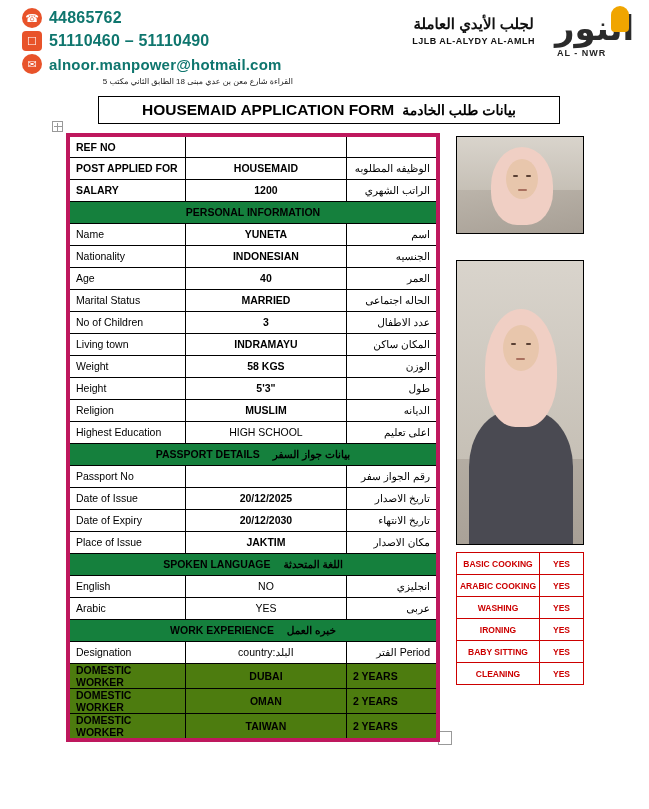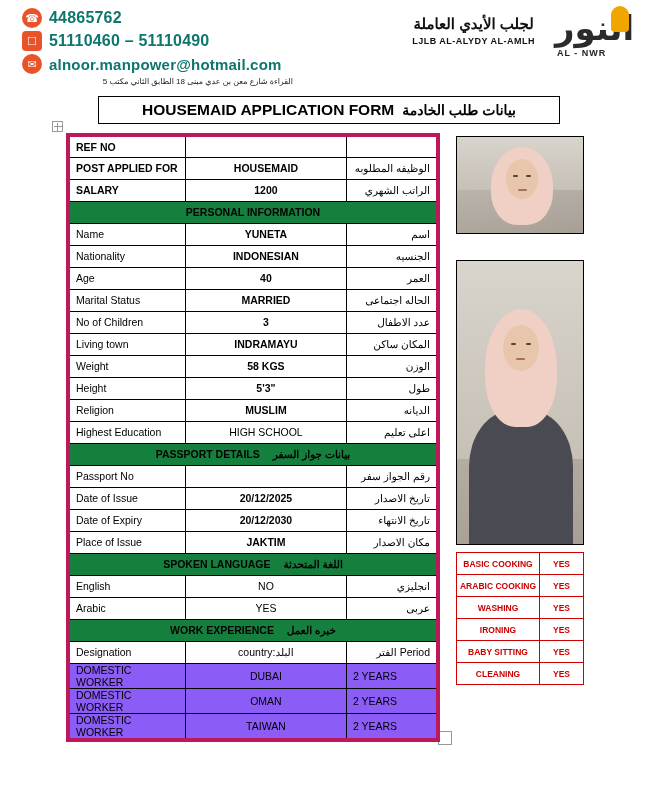--- a/index.html
+++ b/index.html
@@ -175,21 +175,21 @@
   .c-val { width: 162px; text-align: center; font-weight: bold; font-size: 10px; }
   .c-val.norm { font-weight: normal; }
   .c-ar  { width: 92px; text-align: right; direction: rtl; font-size: 10px; }
   .sect {
     background: #15803d;
     text-align: center;
     font-weight: bold;
     font-size: 11px;
   }
   .sect .ar { font-weight: bold; margin-left: 10px; }
-  .yellow { background: #8b5cf6; font-weight: normal; margin-left: 20px; }
+  .yellow { background: #4d7c0f; font-weight: bold; margin-left: 20px; }
   .redtxt { color: #e00000; font-weight: normal; }
   
   .photo {
     position: absolute;
     border: 1px solid #000;
     overflow: hidden;
   }
   .photo1 { left: 456px; top: 136px; width: 128px; height: 98px; }
   .photo2 { left: 456px; top: 260px; width: 128px; height: 285px; }
   .pbg {

